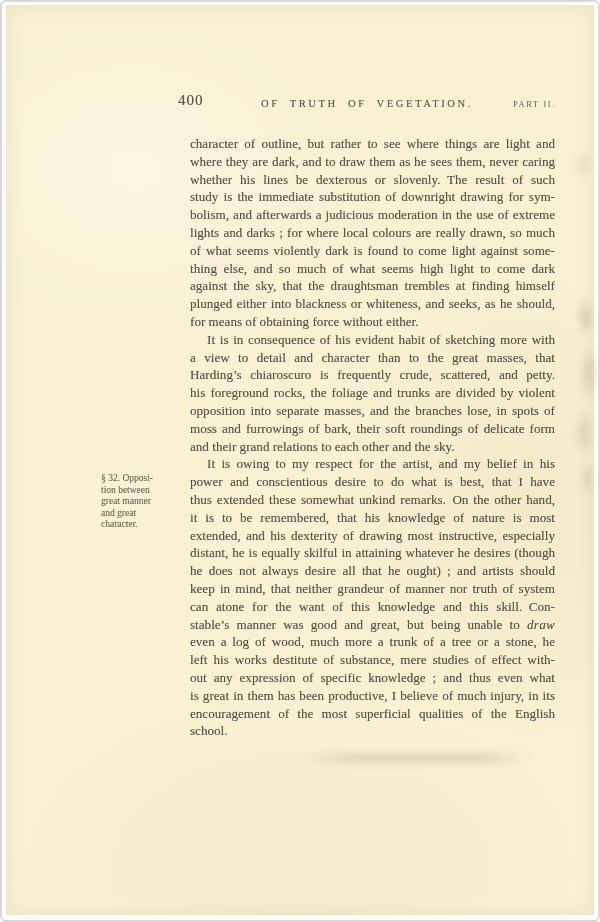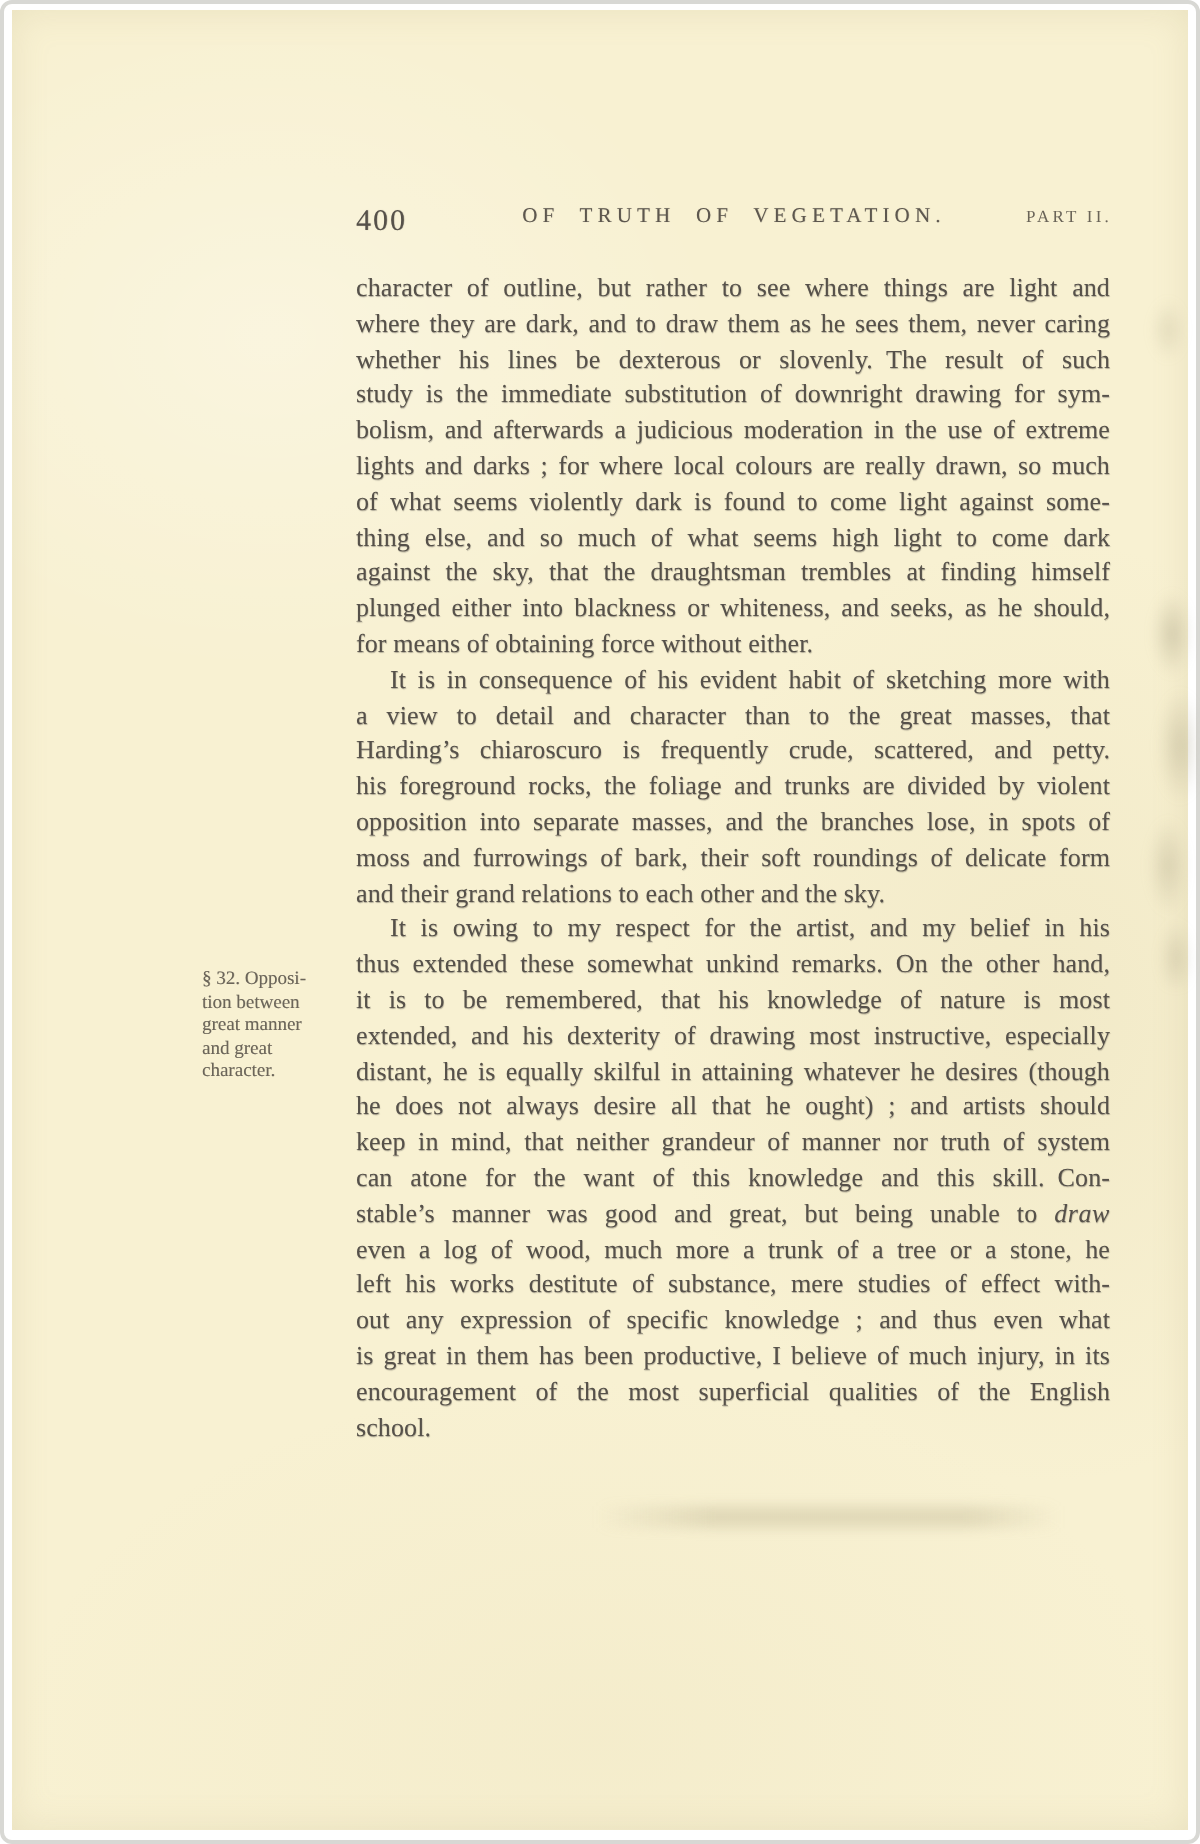--- a/index.html
+++ b/index.html
@@ -28,58 +28,59 @@
     background:
       radial-gradient(ellipse 320px 240px at 22% 18%, rgba(255,255,255,0.28), rgba(255,255,255,0) 70%),
       radial-gradient(ellipse 280px 340px at 88% 55%, rgba(205,190,140,0.14), rgba(205,190,140,0) 70%),
       radial-gradient(ellipse 420px 260px at 50% 95%, rgba(212,198,150,0.10), rgba(212,198,150,0) 70%),
       var(--paper);
     box-shadow: inset 0 0 18px rgba(170,155,105,0.18);
     color:var(--ink);
   }
   
   .header{
-    position:absolute; left:172px; top:98px; width:378px; height:24px;
-    display:flex; align-items:flex-start;
+    position:absolute; left:172px; top:80px; width:378px; height:24px;
+    display:flex; align-items:flex-end;
   }
   .page-number{
     font-size:15px; letter-spacing:1px; color:var(--ink);
     flex:0 0 auto; width:70px;
     text-shadow:0.2px 0.2px 0.4px rgba(86,81,74,0.45);
   }
   .running-title{
     flex:1 1 auto; text-align:center;
     font-size:10.5px; letter-spacing:2.6px; word-spacing:5px;
     color:#5d574e;
     text-shadow:0.2px 0.2px 0.4px rgba(86,81,74,0.4);
   }
   .part-label{
     flex:0 0 auto; width:70px; text-align:right;
     font-size:8.5px; letter-spacing:1.6px; color:#6a6458;
   }
   
   .margin-note{
-    position:absolute; left:95px; top:480px; width:72px;
+    position:absolute; left:95px; top:468px; width:72px;
     font-size:9.5px; line-height:11.6px;
     color:var(--ink-soft);
     text-shadow:0.2px 0.2px 0.3px rgba(100,95,85,0.35);
   }
   
   .body-text{
     position:absolute; left:172px; top:130px; width:377px;
     font-size:13px; line-height:17.8px;
     color:var(--ink);
     text-shadow:0.25px 0.25px 0.45px rgba(86,81,74,0.42);
     letter-spacing:0.05px;
   }
   .para{margin:0;}
   .line{
     text-align:justify;
     text-align-last:justify;
     white-space:nowrap;
+    margin-left:12px;
   }
   .line.last{ text-align-last:left; }
   .line.first{ text-indent:17px; }
   .line em{ font-style:italic; letter-spacing:0.3px; }
   
   .artifact{ position:absolute; pointer-events:none; }
   .artifact.right-ghost{
     left:552px; top:288px; width:40px; height:200px;
     background:
       radial-gradient(ellipse 14px 30px at 70% 12%, rgba(150,142,112,0.35), rgba(150,142,112,0) 70%),
@@ -138,20 +139,21 @@
         <div class="line first">It is in consequence of his evident habit of sketching more with</div>
         <div class="line">a view to detail and character than to the great masses, that</div>
         <div class="line">Harding’s chiaroscuro is frequently crude, scattered, and petty.</div>
         <div class="line">his foreground rocks, the foliage and trunks are divided by violent</div>
         <div class="line">opposition into separate masses, and the branches lose, in spots of</div>
         <div class="line">moss and furrowings of bark, their soft roundings of delicate form</div>
         <div class="line last">and their grand relations to each other and the sky.</div>
       </div>
       <div class="para">
         <div class="line first">It is owing to my respect for the artist, and my belief in his</div>
+        <div class="line">power and conscientious desire to do what is best, that I have</div>
         <div class="line">thus extended these somewhat unkind remarks. On the other hand,</div>
         <div class="line">it is to be remembered, that his knowledge of nature is most</div>
         <div class="line">extended, and his dexterity of drawing most instructive, especially</div>
         <div class="line">distant, he is equally skilful in attaining whatever he desires (though</div>
         <div class="line">he does not always desire all that he ought) ; and artists should</div>
         <div class="line">keep in mind, that neither grandeur of manner nor truth of system</div>
         <div class="line">can atone for the want of this knowledge and this skill. Con-</div>
         <div class="line">stable’s manner was good and great, but being unable to <em>draw</em></div>
         <div class="line">even a log of wood, much more a trunk of a tree or a stone, he</div>
         <div class="line">left his works destitute of substance, mere studies of effect with-</div>

